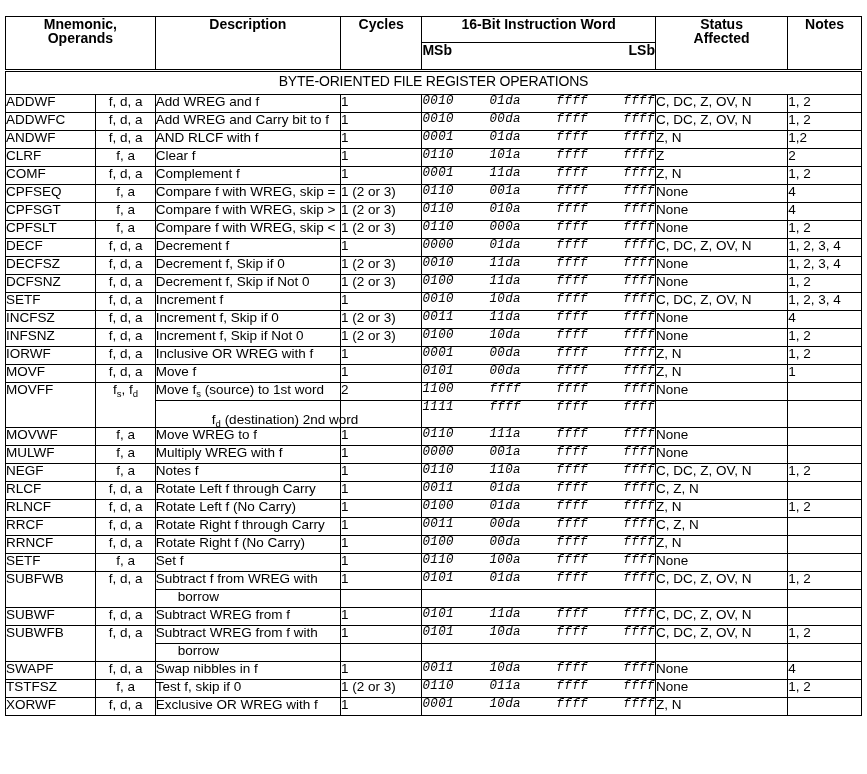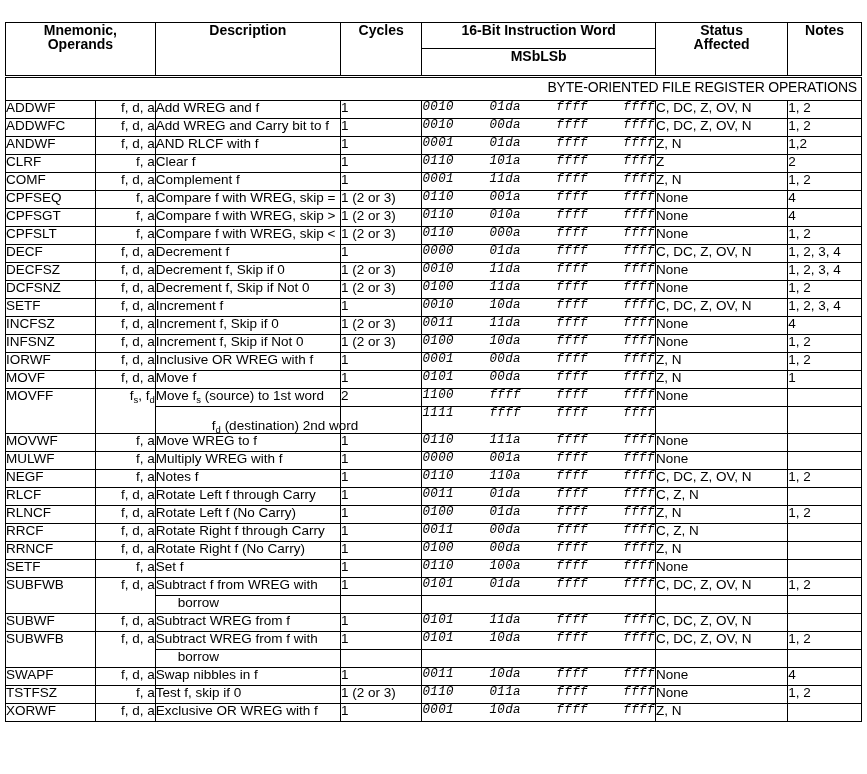--- a/index.html
+++ b/index.html
@@ -12,21 +12,21 @@
     height: 774px;
     font-family: "Liberation Sans", sans-serif;
     color: #000000;
     overflow: hidden;
   }
   #sheet {
     position: relative;
     width: 867px;
     height: 774px;
     box-sizing: border-box;
-    padding: 22px 5px 0 5px;
+    padding: 16px 5px 0 5px;
   }
   table.isa {
     border-collapse: collapse;
     table-layout: fixed;
     width: 857px;
     font-size: 13px;
     line-height: 1.0;
   }
   table.isa th, table.isa td {
     border: 1px solid #000000;
@@ -49,51 +49,51 @@
     padding-bottom: 2px;
   }
   th.iw-bottom {
     border-top: 1px solid #000000;
     height: 25px;
     text-align: left;
     padding: 2px 7px 3px 7px;
   }
   .msb-lsb {
     display: flex;
-    justify-content: center;
+    justify-content: space-between;
     align-items: flex-end;
     font-weight: bold;
     font-size: 14px;
   }
   
   tr.section-row td {
     border-top: 3px double #000000;
     font-size: 14px;
     font-weight: normal;
-    text-align: right;
+    text-align: center;
     padding: 2px 4px 3px 4px;
     letter-spacing: -0.2px;
   }
   
   td {
     padding: 0px 4px 0px 4px;
     height: 17px;
     font-size: 13.5px;
     white-space: nowrap;
   }
   td.c-mnem {
     border-right: none;
     padding-left: 3px;
     padding-right: 0;
   }
   td.c-oper {
     border-left: none;
     border-right: 1px solid #000;
     padding-left: 0;
-    text-align: right;
+    text-align: center;
   }
   td.c-desc { padding-left: 4px; }
   td.c-cyc  { padding-left: 4px; }
   td.c-word {
     font-family: "Liberation Mono", "DejaVu Sans Mono", monospace;
     font-size: 12.5px;
     letter-spacing: 0.4px;
     padding-left: 10px;
     padding-right: 8px;
     font-style: italic;

